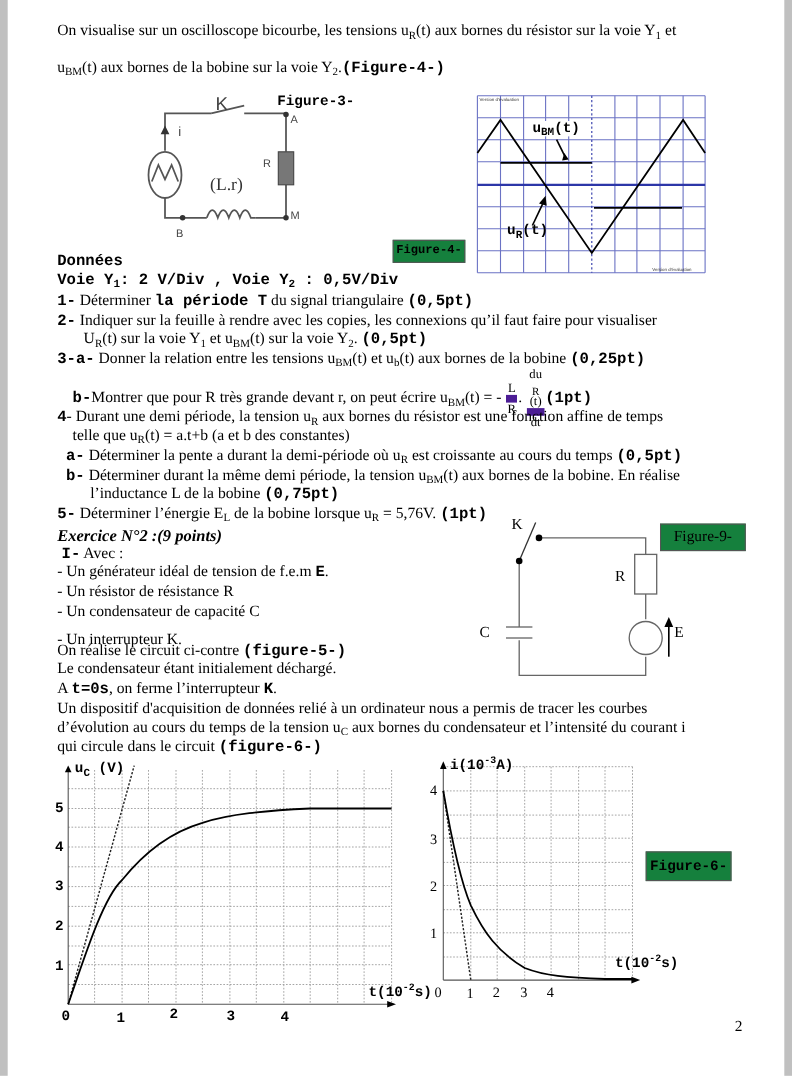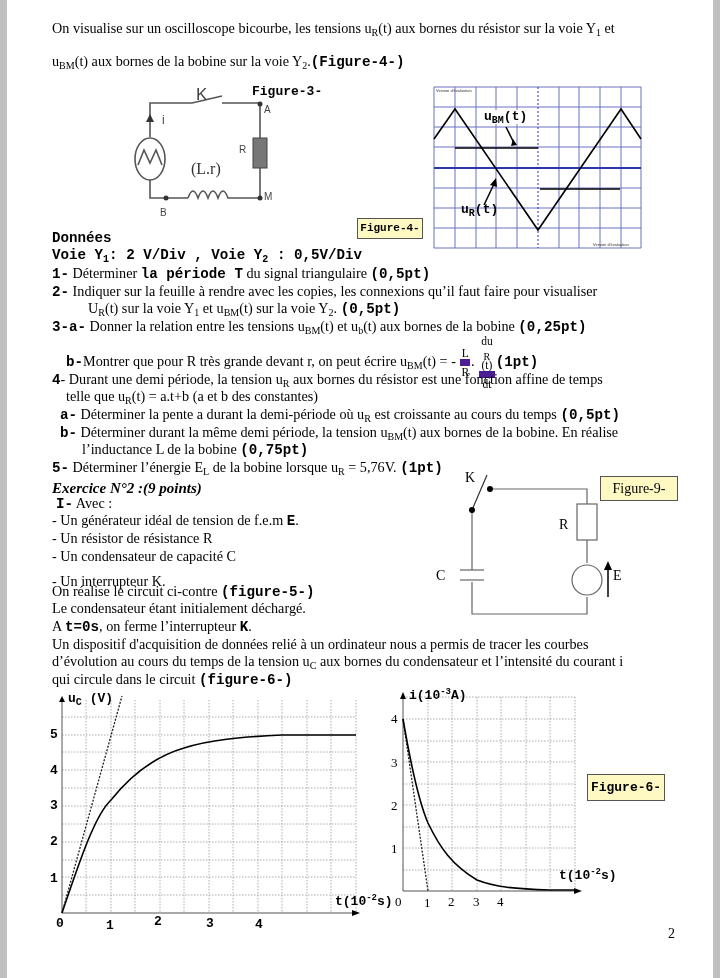--- a/index.html
+++ b/index.html
@@ -5,30 +5,30 @@
   html, body { margin:0; padding:0; }
   body { width:720px; height:978px; background:#fff; position:relative; overflow:hidden;
          font-family:"Liberation Serif", serif; color:#000; }
   .edge-l { position:absolute; left:0; top:0; width:7px; height:978px; background:#c0c0c0; }
   .edge-r { position:absolute; right:0; top:0; width:7px; height:978px; background:#c0c0c0; }
   .line { position:absolute; left:52px; font-size:14.2px; line-height:17px; white-space:nowrap; }
   .b { font-weight:bold;font-family:Liberation Mono, monospace; }
   .bi { font-weight:bold; font-style:italic; }
   sub { font-size:10px; vertical-align:-3px; line-height:0; }
   sup { font-size:9px; vertical-align:5px; line-height:0; }
-  .ind1 { left:88px; }
+  .ind1 { left:76px; }
   .ind2 { left:66px; }
   .ind3 { left:56px; }
   .ind4 { left:60px; }
   .ind5 { left:82px; }
   .frac { display:inline-block; vertical-align:middle; text-align:center; font-size:11.5px; line-height:12px; margin:0 1px; }
   .frac span { display:block; padding:0 1px; }
   .frac .num { border-bottom:7px solid #4c1d95; }
   svg { position:absolute; overflow:visible; }
-  .figbox { position:absolute; border:1px solid #555; background:#fef9c3; font-size:12px; text-align:center; }
+  .figbox { position:absolute; border:1px solid #555; background:#15803d; font-size:12px; text-align:center; }
   .pagenum { position:absolute; left:668px; top:926px; font-size:14px; }
 </style>
 </head>
 <body>
 
 <div class="edge-l"></div>
 <div class="edge-r"></div>
 
 <div class="line" style="top:20px">
   <span>On visualise sur un oscilloscope bicourbe, les tensions u</span><sub>R</sub><span>(t) aux bornes du résistor sur la voie Y</span><sub>1</sub><span> et</span>

